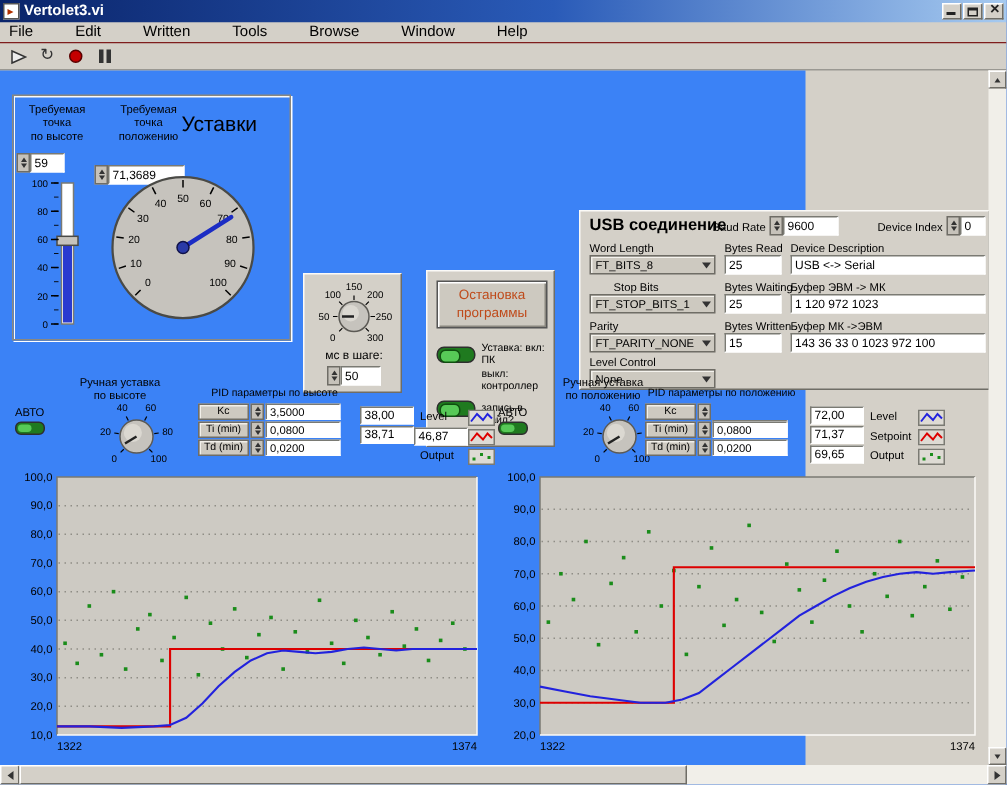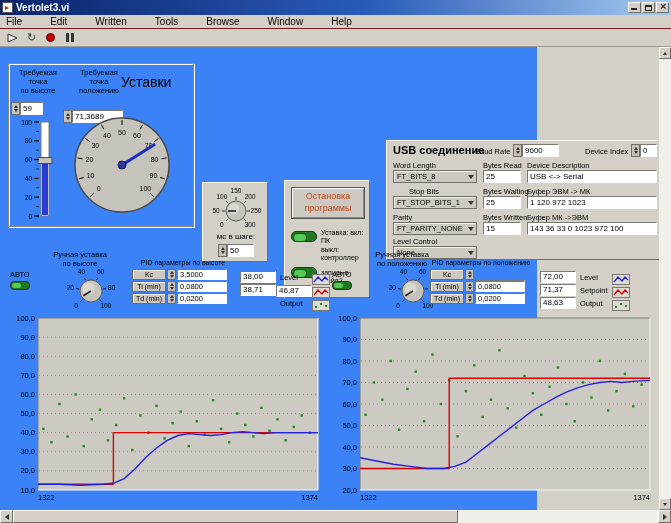--- a/index.html
+++ b/index.html
@@ -395,21 +395,21 @@
     <div class="legend" style="left:72px;top:0;"><svg width="18" height="11">
           <rect x="0.5" y="0.5" width="17" height="10" fill="#dedbd4" stroke="#7a7a73"></rect>
           <polyline points="2,8 6,3 10,7 13,3 16,6" fill="none" stroke="#2222dd" stroke-width="1.3"></polyline>
         </svg></div>
     <div class="indval" style="left:0;top:13px;">71,37</div>
     <div class="lbl" style="left:40px;top:15px;">Setpoint</div>
     <div class="legend" style="left:72px;top:13px;"><svg width="18" height="11">
           <rect x="0.5" y="0.5" width="17" height="10" fill="#dedbd4" stroke="#7a7a73"></rect>
           <polyline points="2,8 6,3 10,7 13,3 16,6" fill="none" stroke="#dd0000" stroke-width="1.3"></polyline>
         </svg></div>
-    <div class="indval" style="left:0;top:26px;">48,63</div>
+    <div class="indval" style="left:0;top:26px;">69,65</div>
     <div class="lbl" style="left:40px;top:28px;">Output</div>
     <div class="legend" style="left:72px;top:26px;"><svg width="18" height="11">
           <rect x="0.5" y="0.5" width="17" height="10" fill="#dedbd4" stroke="#7a7a73"></rect>
           <rect x="3" y="6" width="2" height="2" fill="#1a8c1a"></rect>
           <rect x="8" y="3" width="2" height="2" fill="#1a8c1a"></rect>
           <rect x="13" y="5" width="2" height="2" fill="#1a8c1a"></rect>
         </svg></div>
   </div>
 
   <div class="chart" style="left:8px;top:265px;width:318px;height:192px;"><svg width="318" height="192">

